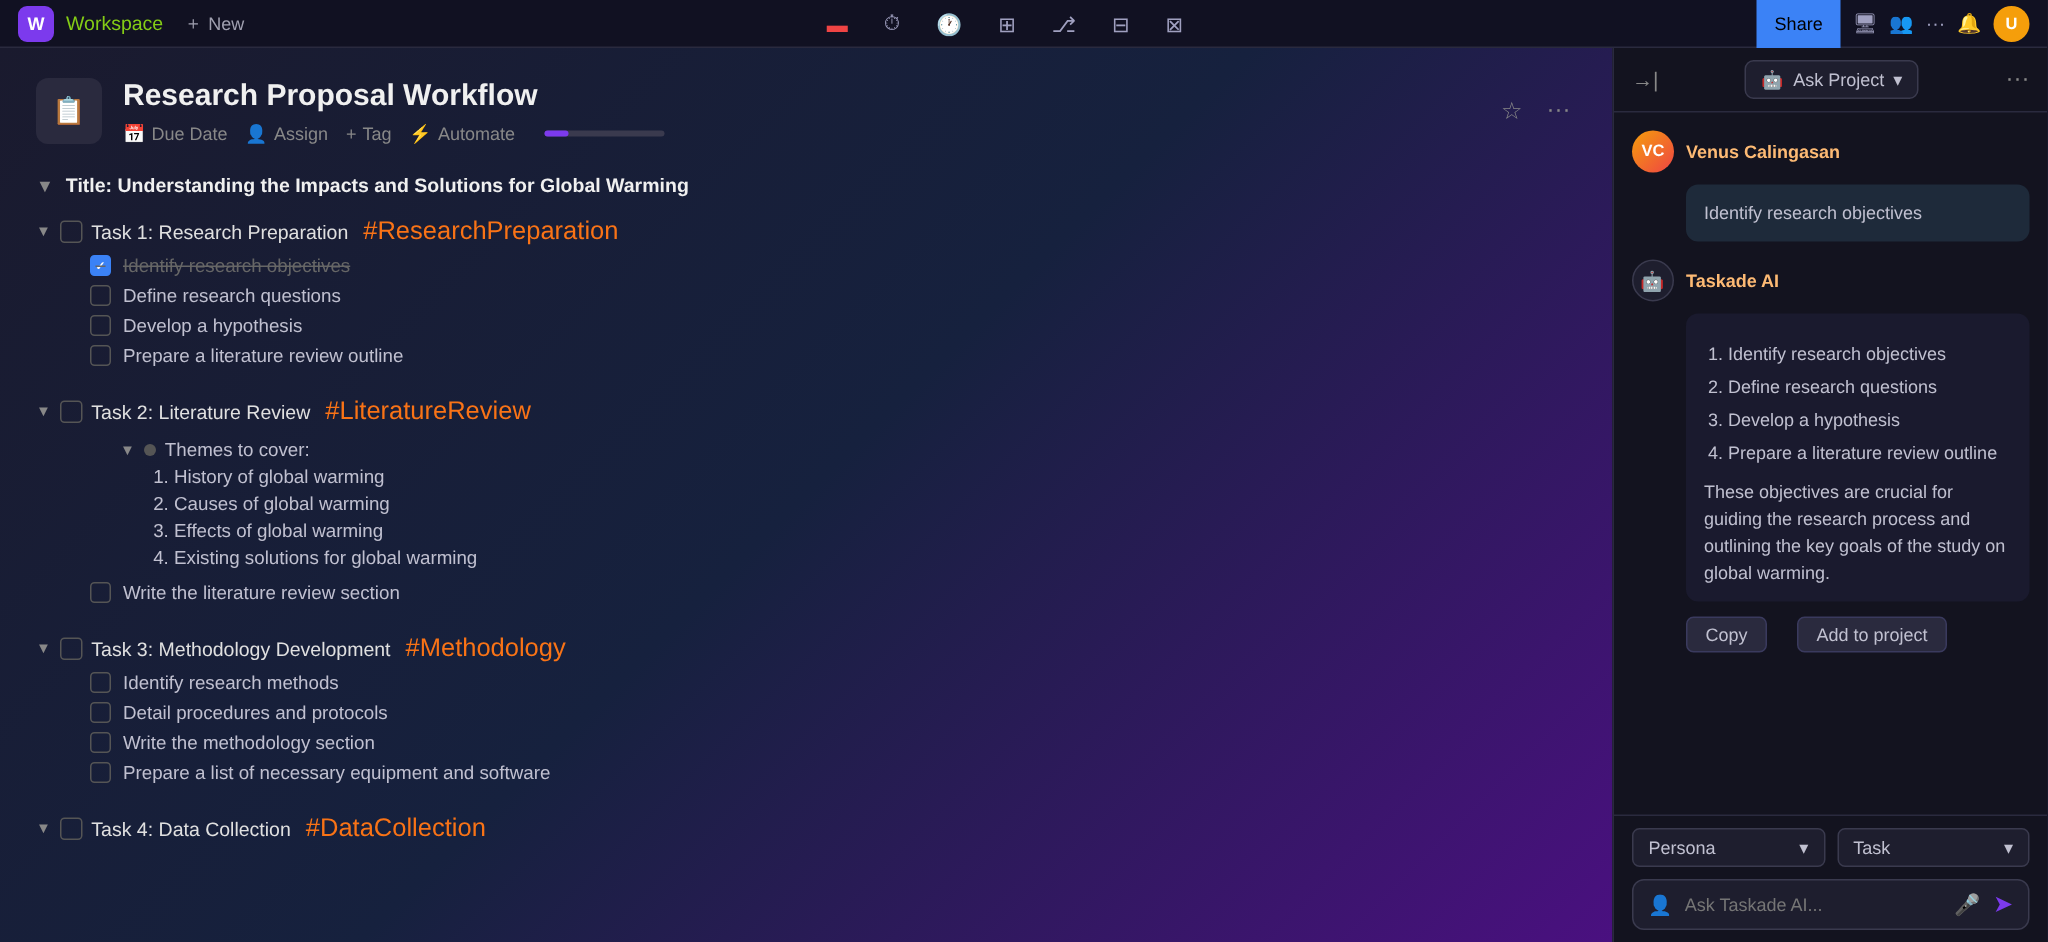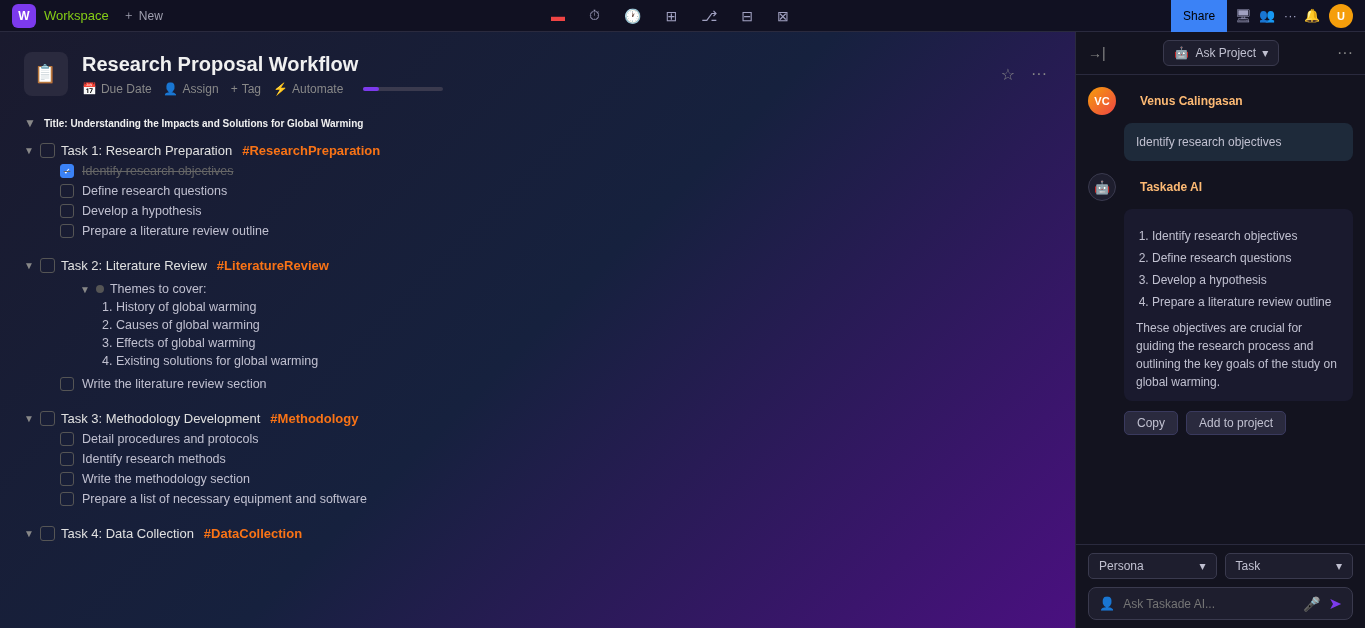--- a/index.html
+++ b/index.html
@@ -116,37 +116,37 @@
 
     
     .task-list { padding-left: 0; }
 
     .section-header {
       display: flex; align-items: center; gap: 8px;
       margin-bottom: 10px; margin-top: 4px;
     }
     .section-chevron { color: #888; font-size: 12px; cursor: pointer; }
     .section-title {
-      font-size: 10px; font-weight: 700; color: #f0f0f0;
+      font-size: 13px; font-weight: 700; color: #f0f0f0;
     }
 
     .task-group { margin-bottom: 14px; }
 
     .task-header {
       display: flex; align-items: center; gap: 6px;
       padding: 3px 0; cursor: pointer;
     }
     .task-chevron { color: #888; font-size: 10px; }
     .task-checkbox {
       width: 15px; height: 15px; border: 1.5px solid #555; border-radius: 3px;
       display: flex; align-items: center; justify-content: center;
       background: transparent; flex-shrink: 0; cursor: pointer;
     }
     .task-label { font-size: 13px; font-weight: 400; color: #e0e0e0; }
-    .task-tag { font-size: 13px; font-weight: 700; margin-left: 4px; }
+    .task-tag { font-size: 17px; font-weight: 400; margin-left: 4px; }
     .tag-research { color: #f97316; }
     .tag-literature { color: #f97316; }
     .tag-methodology { color: #f97316; }
     .tag-datacollection { color: #f97316; }
 
     .subtask-list { padding-left: 36px; }
     .subtask-item {
       display: flex; align-items: center; gap: 8px;
       padding: 3px 0; font-size: 12.5px; color: #c0c0d0;
     }
@@ -201,21 +201,21 @@
     .three-dots { color: #888; font-size: 16px; cursor: pointer; }
     .collapse-btn { color: #888; cursor: pointer; font-size: 14px; }
 
     .chat-area {
       flex: 1; overflow-y: auto; padding: 12px;
       display: flex; flex-direction: column; gap: 12px;
     }
 
     .chat-message { display: flex; flex-direction: column; gap: 4px; }
     .chat-sender {
-      display: flex; align-items: center; gap: 24px; margin-bottom: 4px; text-align: right;
+      display: flex; align-items: center; gap: 8px; margin-bottom: 4px; text-align: right;
     }
     .sender-avatar {
       width: 28px; height: 28px; border-radius: 50%; flex-shrink: 0;
       display: flex; align-items: center; justify-content: center;
       font-size: 11px; font-weight: bold; color: white;
     }
     .avatar-human { background: linear-gradient(135deg, #f59e0b, #ef4444); }
     .avatar-ai {
       background: #1e1e2e; border: 1px solid #3a3a4e;
       font-size: 13px;
@@ -230,21 +230,21 @@
       background: #1e2a3a; margin-left: 36px;
     }
     .chat-bubble.ai-msg {
       background: #1a1a2e; margin-left: 36px;
     }
 
     .ai-list { padding-left: 16px; margin: 6px 0; }
     .ai-list li { padding: 2px 0; font-size: 12px; color: #c0c0d0; }
 
     .chat-actions {
-      display: flex; gap: 8px; margin-left: 36px; margin-top: 6px;
+      display: flex; gap: 20px; margin-left: 36px; margin-top: 6px;
     }
     .action-btn {
       background: #2a2a3e; border: 1px solid #3a3a5e; border-radius: 5px;
       padding: 4px 12px; color: #c0c0d0; font-size: 12px; cursor: pointer;
     }
 
     
     .chat-controls {
       border-top: 1px solid #2a2a3e; padding: 8px 12px;
     }
@@ -408,25 +408,25 @@
       <div class="task-group">
         <div class="task-header">
           <span class="task-chevron">▼</span>
           <div class="task-checkbox"></div>
           <span class="task-label">Task 3: Methodology Development</span>
           <span class="task-tag tag-methodology">#Methodology</span>
         </div>
         <div class="subtask-list">
           <div class="subtask-item">
             <div class="subtask-checkbox"></div>
+            <span>Identify research methods</span>
+          </div>
+          <div class="subtask-item">
+            <div class="subtask-checkbox"></div>
             <span>Detail procedures and protocols</span>
-          </div>
-          <div class="subtask-item">
-            <div class="subtask-checkbox"></div>
-            <span>Identify research methods</span>
           </div>
           <div class="subtask-item">
             <div class="subtask-checkbox"></div>
             <span>Write the methodology section</span>
           </div>
           <div class="subtask-item">
             <div class="subtask-checkbox"></div>
             <span>Prepare a list of necessary equipment and software</span>
           </div>
         </div>

